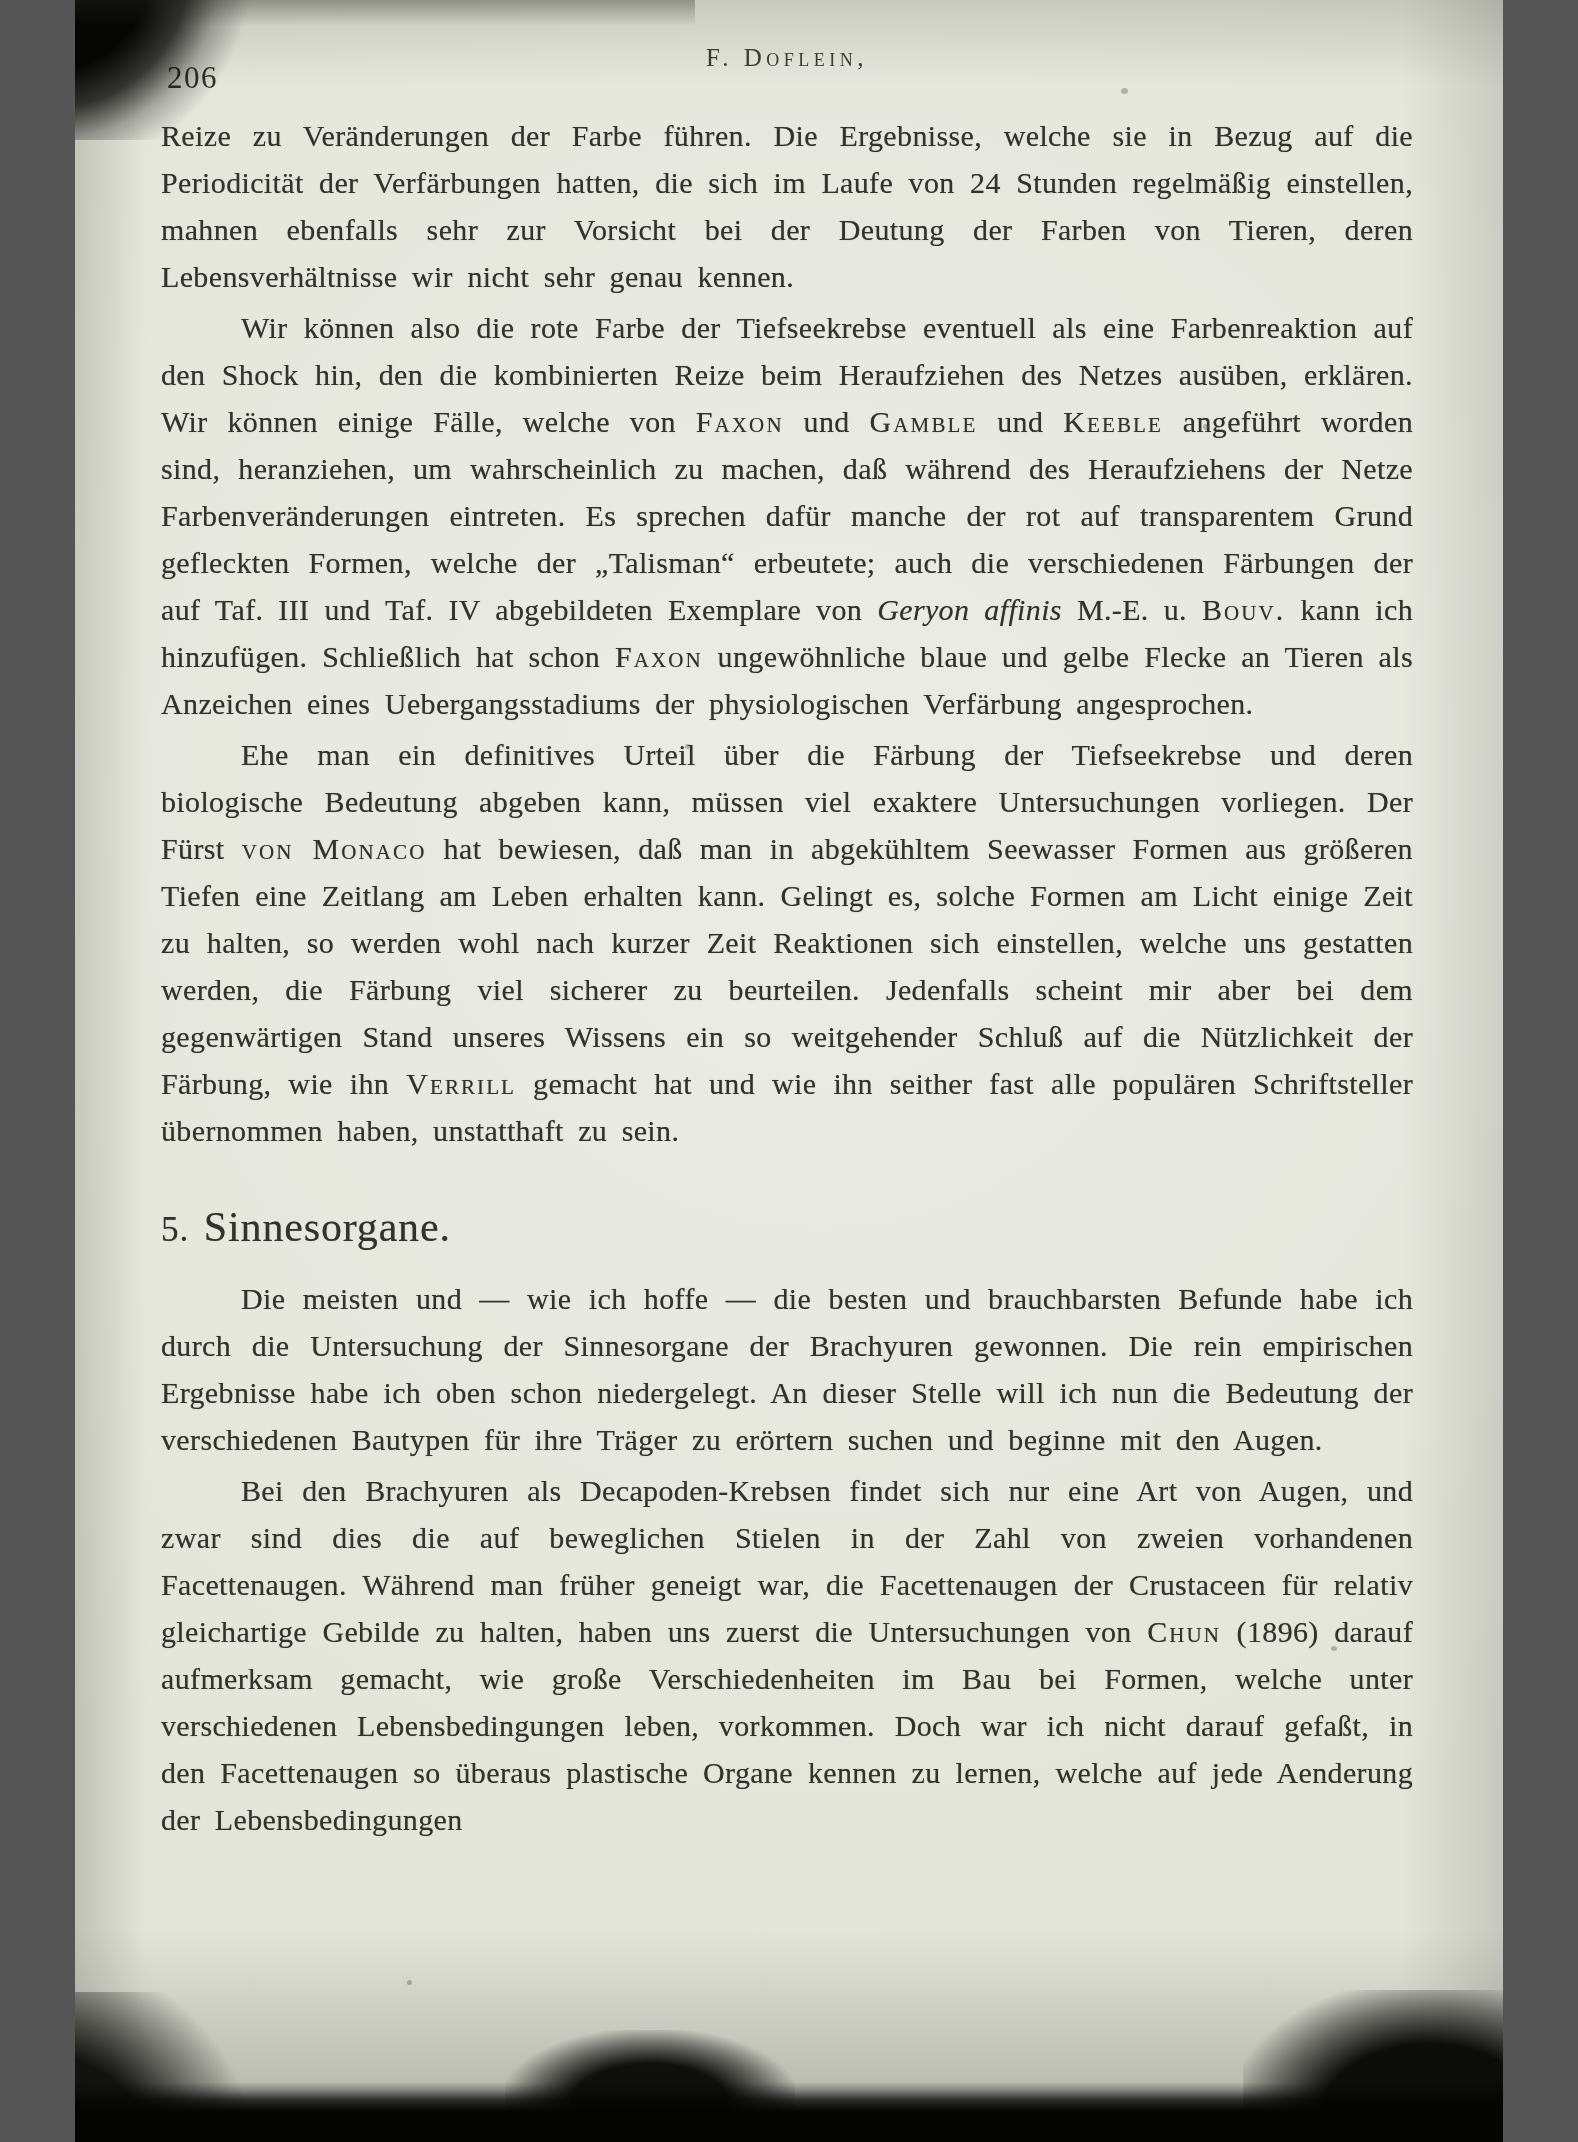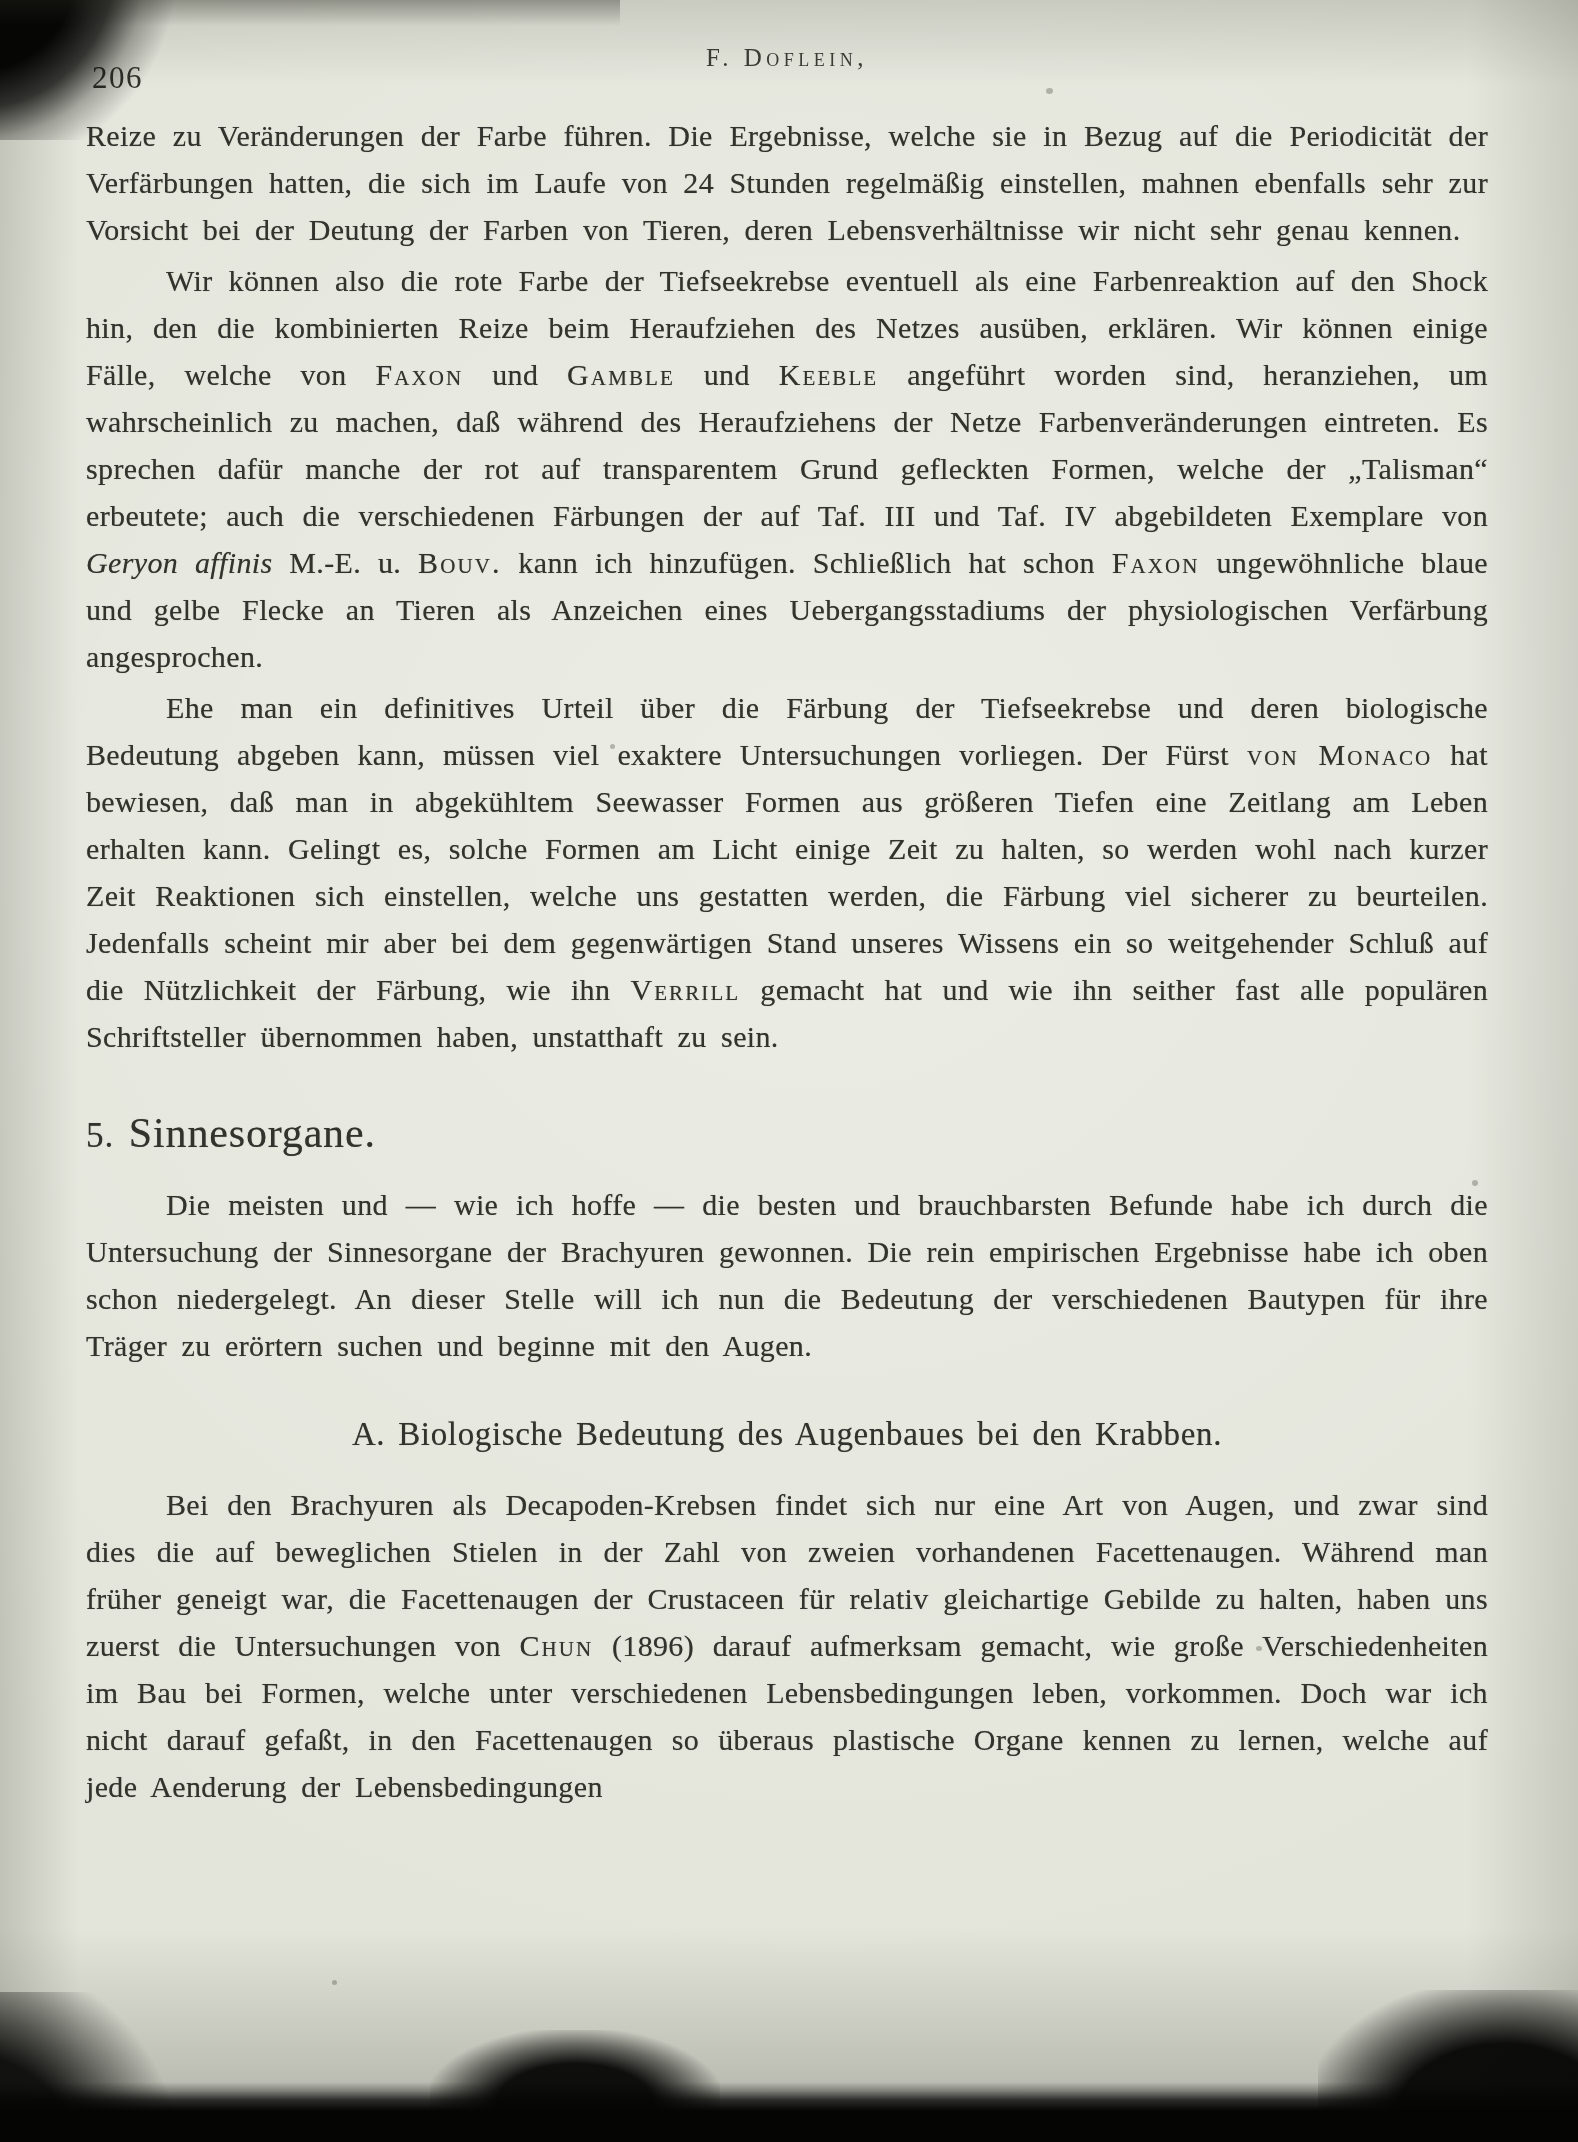--- a/index.html
+++ b/index.html
@@ -1,18 +1,18 @@
 <!DOCTYPE html>
 <html lang="de" style="--paper: #e3e5da; --ink: #32332c;"><head>
 <meta charset="utf-8">
 <style>
   html,body { margin:0; padding:0; background:#555; }
   .page {
     position:relative;
-    width:1578px; height:2142px;
+    width:1428px; height:2142px;
     margin:0 auto;
     overflow:hidden;
     background:
       radial-gradient(ellipse 130% 90% at 52% 38%, rgba(255,255,255,0.30), rgba(255,255,255,0) 62%),
       linear-gradient(to right, rgba(70,70,58,0.22), rgba(70,70,58,0) 5%, rgba(70,70,58,0) 93%, rgba(70,70,58,0.18)),
       linear-gradient(to bottom, rgba(70,70,58,0.20), rgba(70,70,58,0) 4%, rgba(70,70,58,0) 90%, rgba(45,45,35,0.30)),
       var(--paper, #e3e5da);
     font-family: "Liberation Serif", "DejaVu Serif", serif;
     color: var(--ink, #32332c);
   }
@@ -109,21 +109,20 @@
 
   <div class="text-col">
     <div class="page-number">206</div>
     <div class="running-header">F. Doflein,</div>
     <div class="blocks">
         <p class="block p"><span>Reize zu Veränderungen der Farbe führen.  Die Ergebnisse, welche sie in Bezug auf die Periodicität der Verfärbungen hatten, die sich im Laufe von 24 Stunden regelmäßig einstellen, mahnen ebenfalls sehr zur Vorsicht bei der Deutung der Farben von Tieren, deren Lebensverhältnisse wir nicht sehr genau kennen.</span></p>
         <p class="block p indent"><span>Wir können also die rote Farbe der Tiefseekrebse eventuell als eine Farbenreaktion auf den Shock hin, den die kombinierten Reize beim Heraufziehen des Netzes ausüben, erklären.  Wir können einige Fälle, welche von </span><span class="sc">Faxon</span><span> und </span><span class="sc">Gamble</span><span> und </span><span class="sc">Keeble</span><span> angeführt worden sind, heranziehen, um wahrscheinlich zu machen, daß während des Heraufziehens der Netze Farbenveränderungen eintreten.  Es sprechen dafür manche der rot auf transparentem Grund gefleckten Formen, welche der „Talisman“ erbeutete; auch die verschiedenen Färbungen der auf Taf. III und Taf. IV abgebildeten Exemplare von </span><span class="i">Geryon affinis</span><span> M.-E. u. </span><span class="sc">Bouv.</span><span> kann ich hinzufügen. Schließlich hat schon </span><span class="sc">Faxon</span><span> ungewöhnliche blaue und gelbe Flecke an Tieren als Anzeichen eines Uebergangsstadiums der physiologischen Verfärbung angesprochen.</span></p>
         <p class="block p indent"><span>Ehe man ein definitives Urteil über die Färbung der Tiefseekrebse und deren biologische Bedeutung abgeben kann, müssen viel exaktere Untersuchungen vorliegen.  Der Fürst </span><span class="sc">von Monaco</span><span> hat bewiesen, daß man in abgekühltem Seewasser Formen aus größeren Tiefen eine Zeitlang am Leben erhalten kann.  Gelingt es, solche Formen am Licht einige Zeit zu halten, so werden wohl nach kurzer Zeit Reaktionen sich einstellen, welche uns gestatten werden, die Färbung viel sicherer zu beurteilen.  Jedenfalls scheint mir aber bei dem gegenwärtigen Stand unseres Wissens ein so weitgehender Schluß auf die Nützlichkeit der Färbung, wie ihn </span><span class="sc">Verrill</span><span> gemacht hat und wie ihn seither fast alle populären Schriftsteller übernommen haben, unstatthaft zu sein.</span></p>
         <div class="block h1"><span class="hnum">5. </span><span>Sinnesorgane.</span></div>
         <p class="block p indent"><span>Die meisten und — wie ich hoffe — die besten und brauchbarsten Befunde habe ich durch die Untersuchung der Sinnesorgane der Brachyuren gewonnen.  Die rein empirischen Ergebnisse habe ich oben schon niedergelegt.  An dieser Stelle will ich nun die Bedeutung der verschiedenen Bautypen für ihre Träger zu erörtern suchen und beginne mit den Augen.</span></p>
-        <div class="block h2"><span>A. Biologische Bedeutung des Augenbaues bei den Krabben.</span></div>
         <p class="block p indent"><span>Bei den Brachyuren als Decapoden-Krebsen findet sich nur eine Art von Augen, und zwar sind dies die auf beweglichen Stielen in der Zahl von zweien vorhandenen Facettenaugen. Während man früher geneigt war, die Facettenaugen der Crustaceen für relativ gleichartige Gebilde zu halten, haben uns zuerst die Untersuchungen von </span><span class="sc">Chun</span><span> (1896) darauf aufmerksam gemacht, wie große Verschiedenheiten im Bau bei Formen, welche unter verschiedenen Lebensbedingungen leben, vorkommen.  Doch war ich nicht darauf gefaßt, in den Facettenaugen so überaus plastische Organe kennen zu lernen, welche auf jede Aenderung der Lebensbedingungen</span></p>
       </div>
   </div>
 
   <div class="corner-tl"></div>
   <div class="top-edge-shadow"></div>
   <div class="bottom-blob-mid"></div>
   <div class="bottom-blob-right"></div>
   <div class="corner-bl"></div>
   <div class="bottom-bar"></div>

